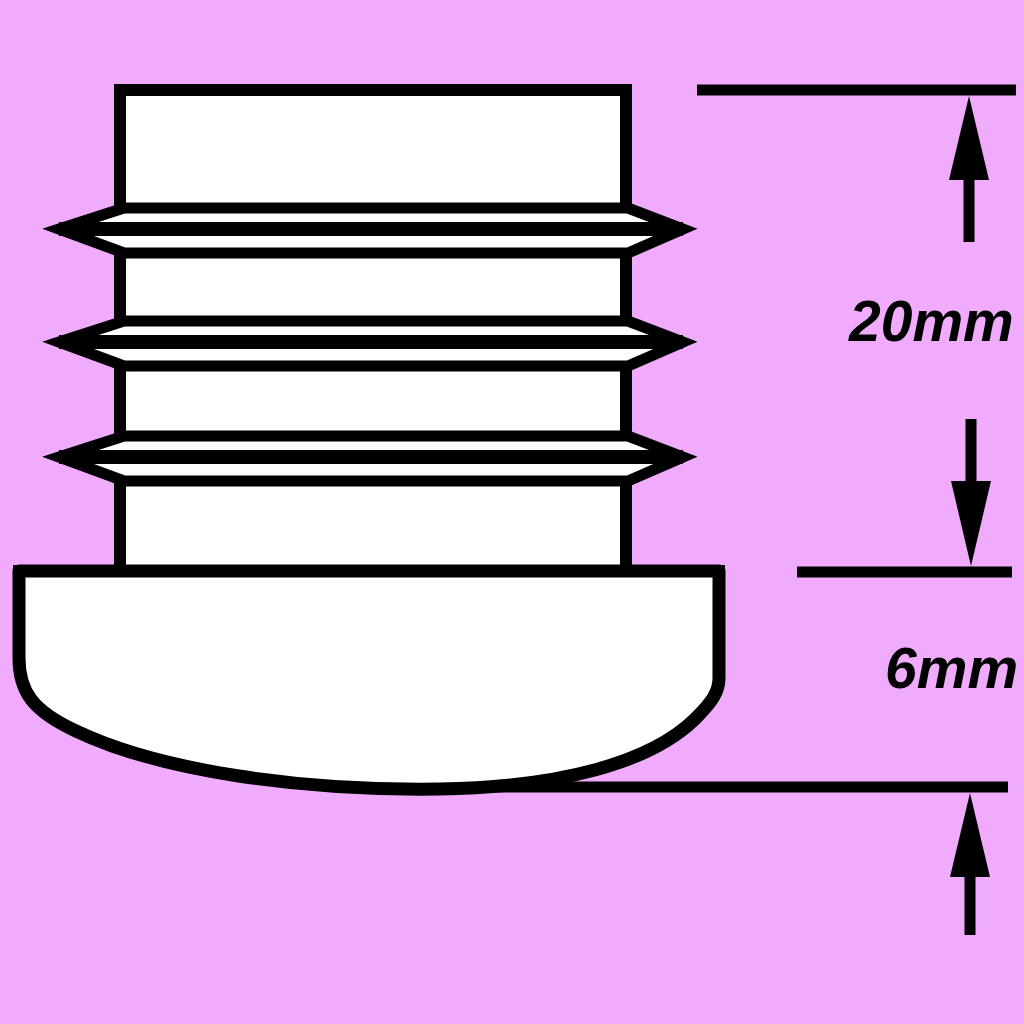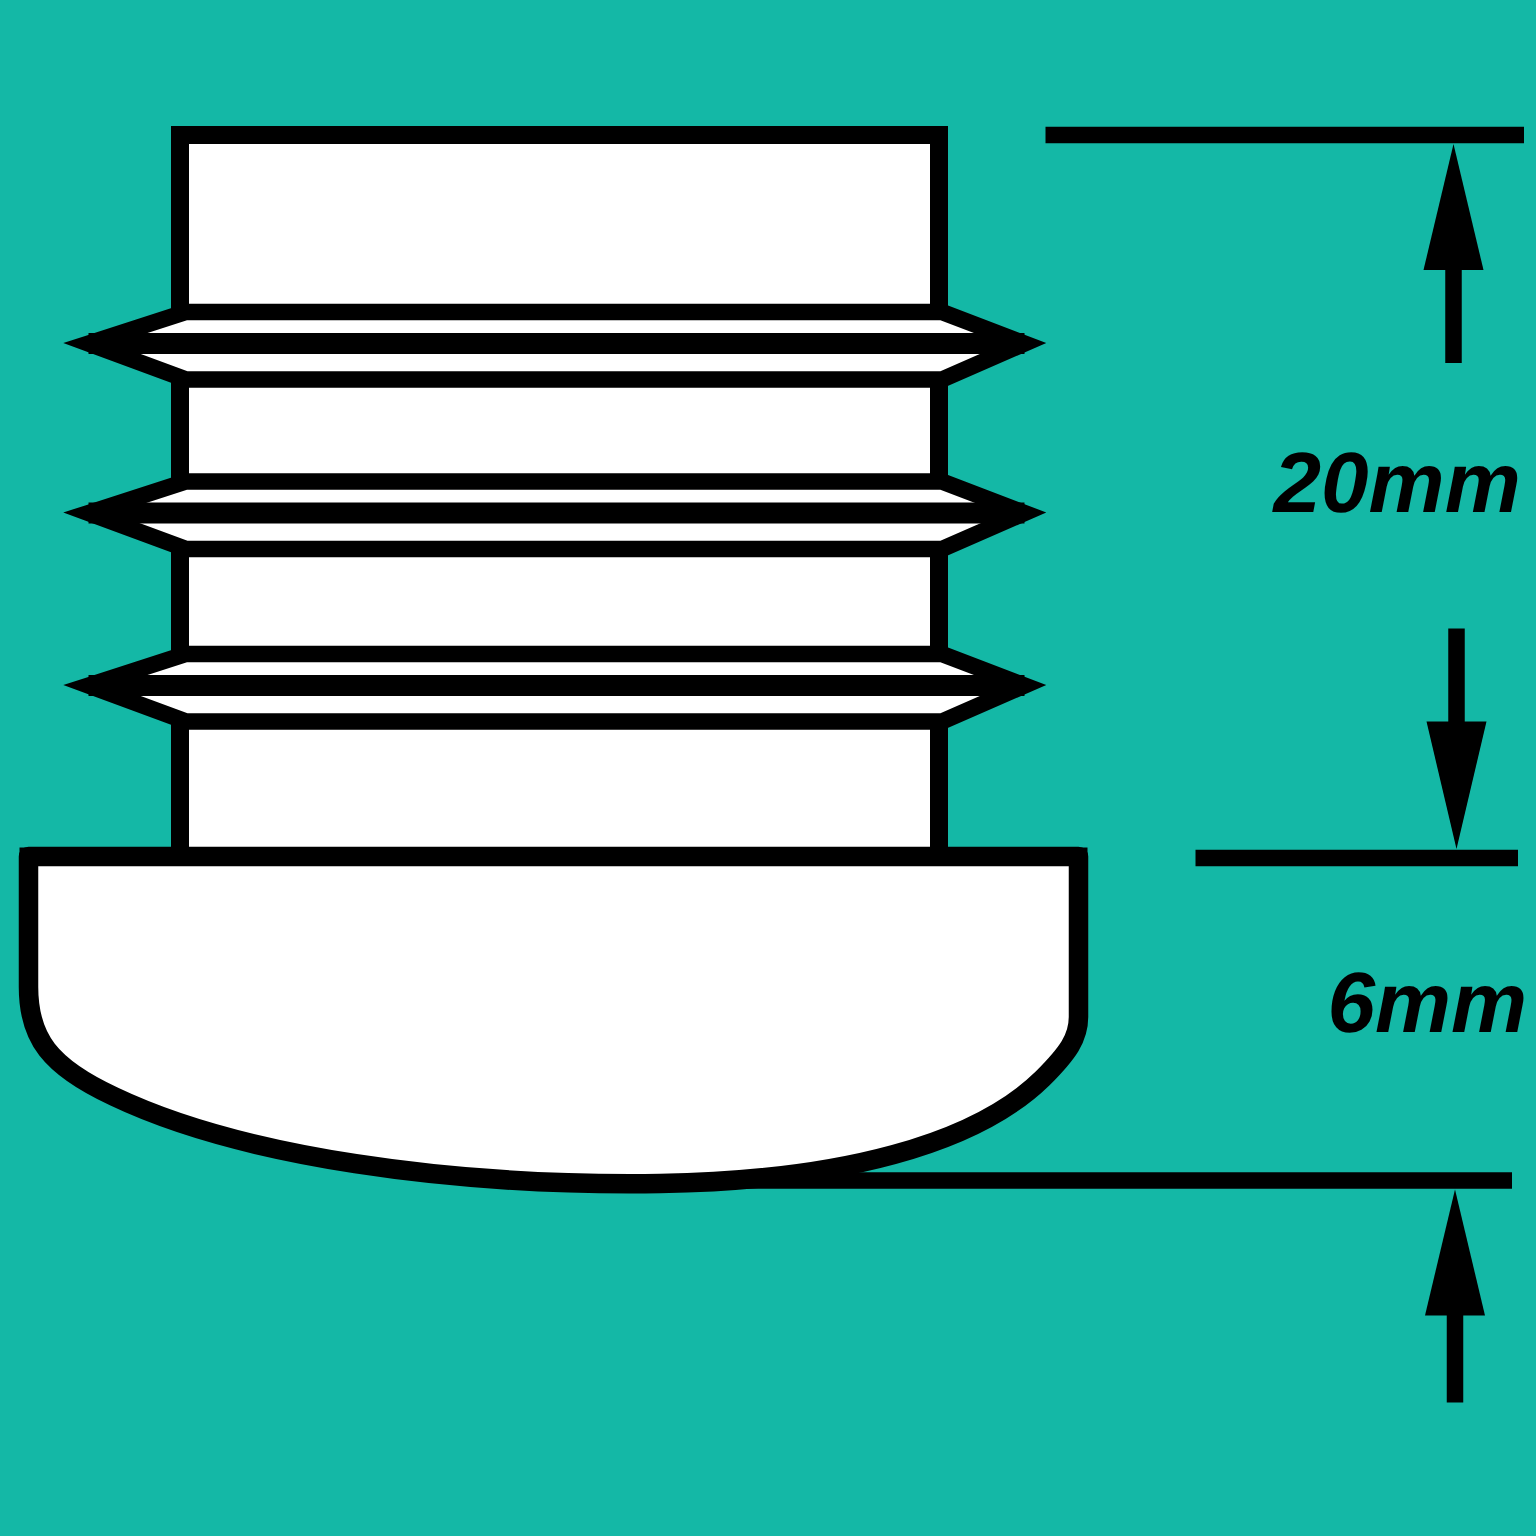--- a/index.html
+++ b/index.html
@@ -4,21 +4,21 @@
 <style>
   html, body {
     margin: 0;
     padding: 0;
     background: #ffffff;
   }
   .stage {
     position: relative;
     width: 1024px;
     height: 1024px;
-    background: #14b8a6;
+    background: #f0abfc;
     overflow: hidden;
   }
   svg { display: block; }
   .dim-label {
     font-family: "Liberation Sans", sans-serif;
     font-weight: bold;
     font-style: italic;
     font-size: 57px;
     fill: #000000;
   }

